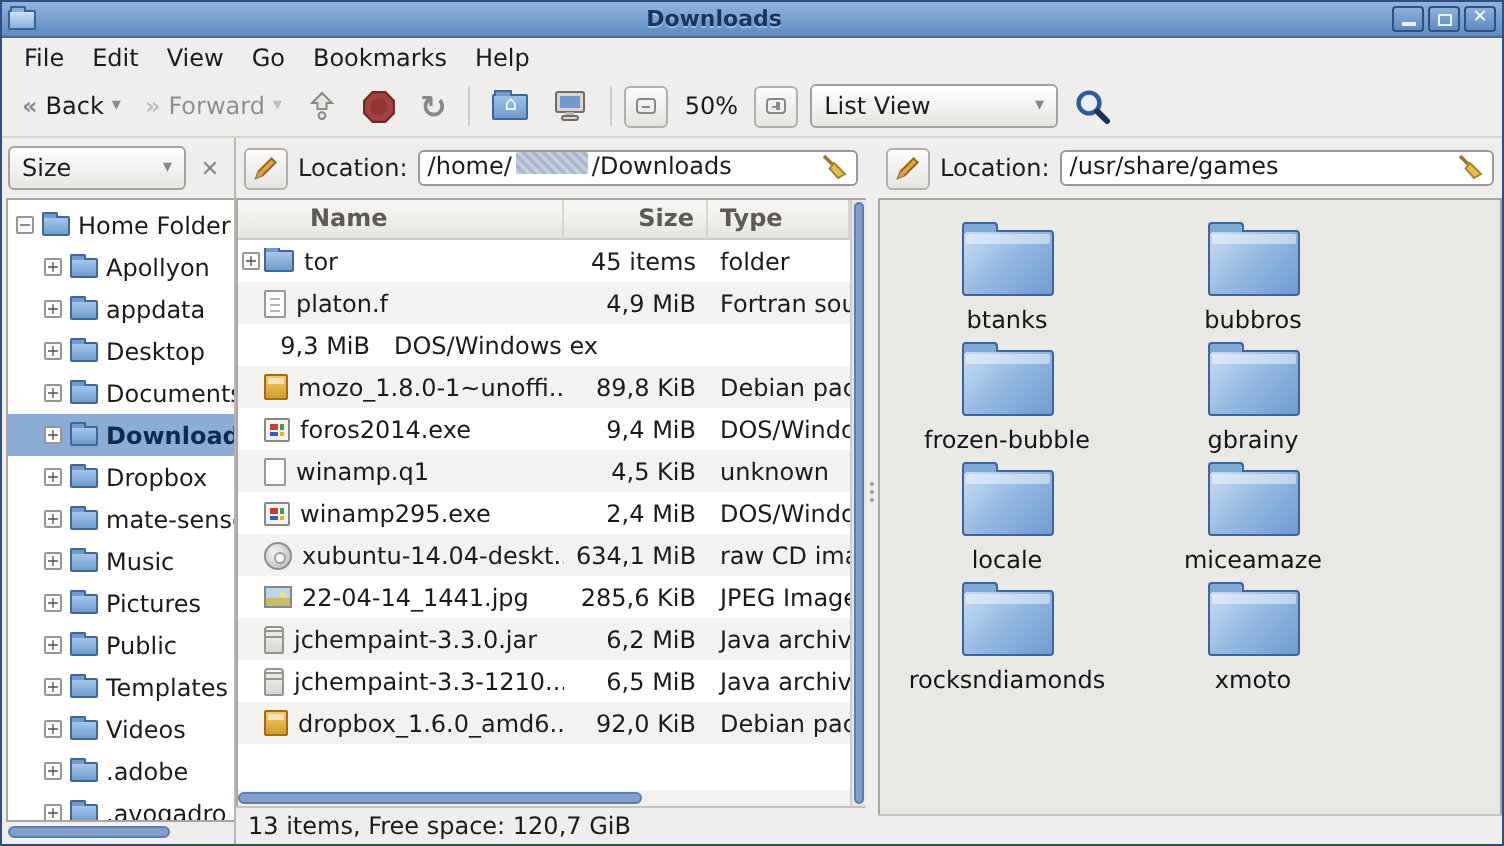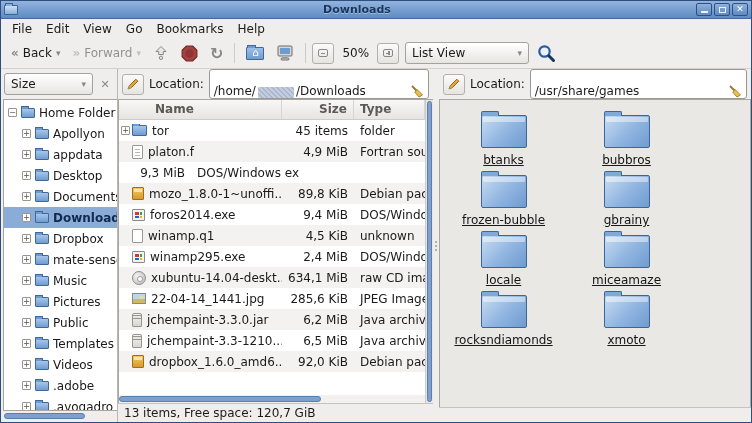--- a/index.html
+++ b/index.html
@@ -96,22 +96,22 @@
   .fic-image::before{ content:""; position:absolute; right:2px; top:2px; width:3px; height:3px; border-radius:50%;
            background:#f3e27a; }
   .fic-jar{ width:10px; height:14px; background:linear-gradient(#f7f6f4,#d7d5d1); border:1px solid #97948f;
            border-radius:2px 2px 1px 1px; }
   .fic-jar::before{ content:""; position:absolute; left:-1px; right:-1px; top:1px; height:2.5px;
            background:#e9e7e3; border:1px solid #97948f; }
 
   
   .middle{ width:315px; flex:none; display:flex; flex-direction:column; }
   .loc-row{ height:30px; flex:none; display:flex; align-items:center; gap:5px; padding:0 4px; background:#efeeec; }
-  .loc-input{ flex:1; height:30px; background:#fff; border:1px solid #9b9894; border-radius:3px;
-              display:flex; align-items:flex-end; padding:0 4px; gap:1px; overflow:hidden; white-space:nowrap; }
+  .loc-input{ flex:1; height:18px; background:#fff; border:1px solid #9b9894; border-radius:3px;
+              display:flex; align-items:flex-start; padding:0 4px; gap:1px; overflow:hidden; white-space:nowrap; }
   .loc-input .spacer{ flex:1; }
   .censored{ width:36px; height:11px; margin:0 1px; border-radius:1px;
              background-image:linear-gradient(45deg,#c3cdde 25%,#a9b7ce 25% 50%,#c3cdde 50% 75%,#a9b7ce 75%);
              background-size:5px 5px; }
   .listwrap{ flex:1; min-height:0; display:flex; border:1px solid #aaa7a2; border-right:none; border-bottom:none; }
   .list{ flex:1; min-width:0; background:#fff; display:flex; flex-direction:column; }
   .list-header{ height:20px; flex:none; display:flex; background:linear-gradient(#f8f7f5,#e7e5e2);
                 border-bottom:1px solid #cfcdc9; font-weight:bold; color:#5d5954; }
   .hcol{ padding:2px 6px; border-right:1px solid #d8d5d1; overflow:hidden; white-space:nowrap; }
   .col-name{ width:163px; flex:none;padding-left:36px; }
@@ -136,21 +136,21 @@
 
   
   .splitter{ width:6px; flex:none; display:flex; flex-direction:column; align-items:center; justify-content:center;
              gap:2px; background:#efeeec; }
   .splitter i{ width:2px; height:2px; border-radius:50%; background:#9b9894; }
 
   
   .rightpane{ flex:1; min-width:0; display:flex; flex-direction:column; }
   .icon-view{ flex:1; min-height:0; background:#e9e8e5; border:1px solid #aaa7a2; border-bottom:none;
               display:grid; grid-template-columns:123px 123px; align-content:start; padding:10px 0 0 2px; }
-  .gcell{ height:60px; display:flex; flex-direction:column; align-items:center; justify-content:flex-start; gap:5px;text-decoration:underline; }
+  .gcell{ height:60px; display:flex; flex-direction:column; align-items:center; justify-content:flex-start; gap:5px; }
   .bigfolder{ width:46px; height:33px; margin-top:5px; border:1px solid #3d6698; border-radius:2px; position:relative;
               background:linear-gradient(135deg,#c8dcf1 0%,#8fb4e0 55%,#6f9cd0 100%); }
   .bigfolder::before{ content:""; position:absolute; top:-5px; left:-1px; width:16px; height:4px;
               background:#7ea9d9; border:1px solid #3d6698; border-bottom:none; border-radius:2px 2px 0 0; }
   .bigfolder::after{ content:""; position:absolute; left:1px; right:1px; top:1px; height:5px;
               background:rgba(255,255,255,.45); border-radius:1px; }
   .glabel{ font-size:12px; color:#141414; }
   .right-status{ height:15px; flex:none; background:#efeeec; border-top:1px solid #c6c3be; }
 
   svg{ display:block; }

